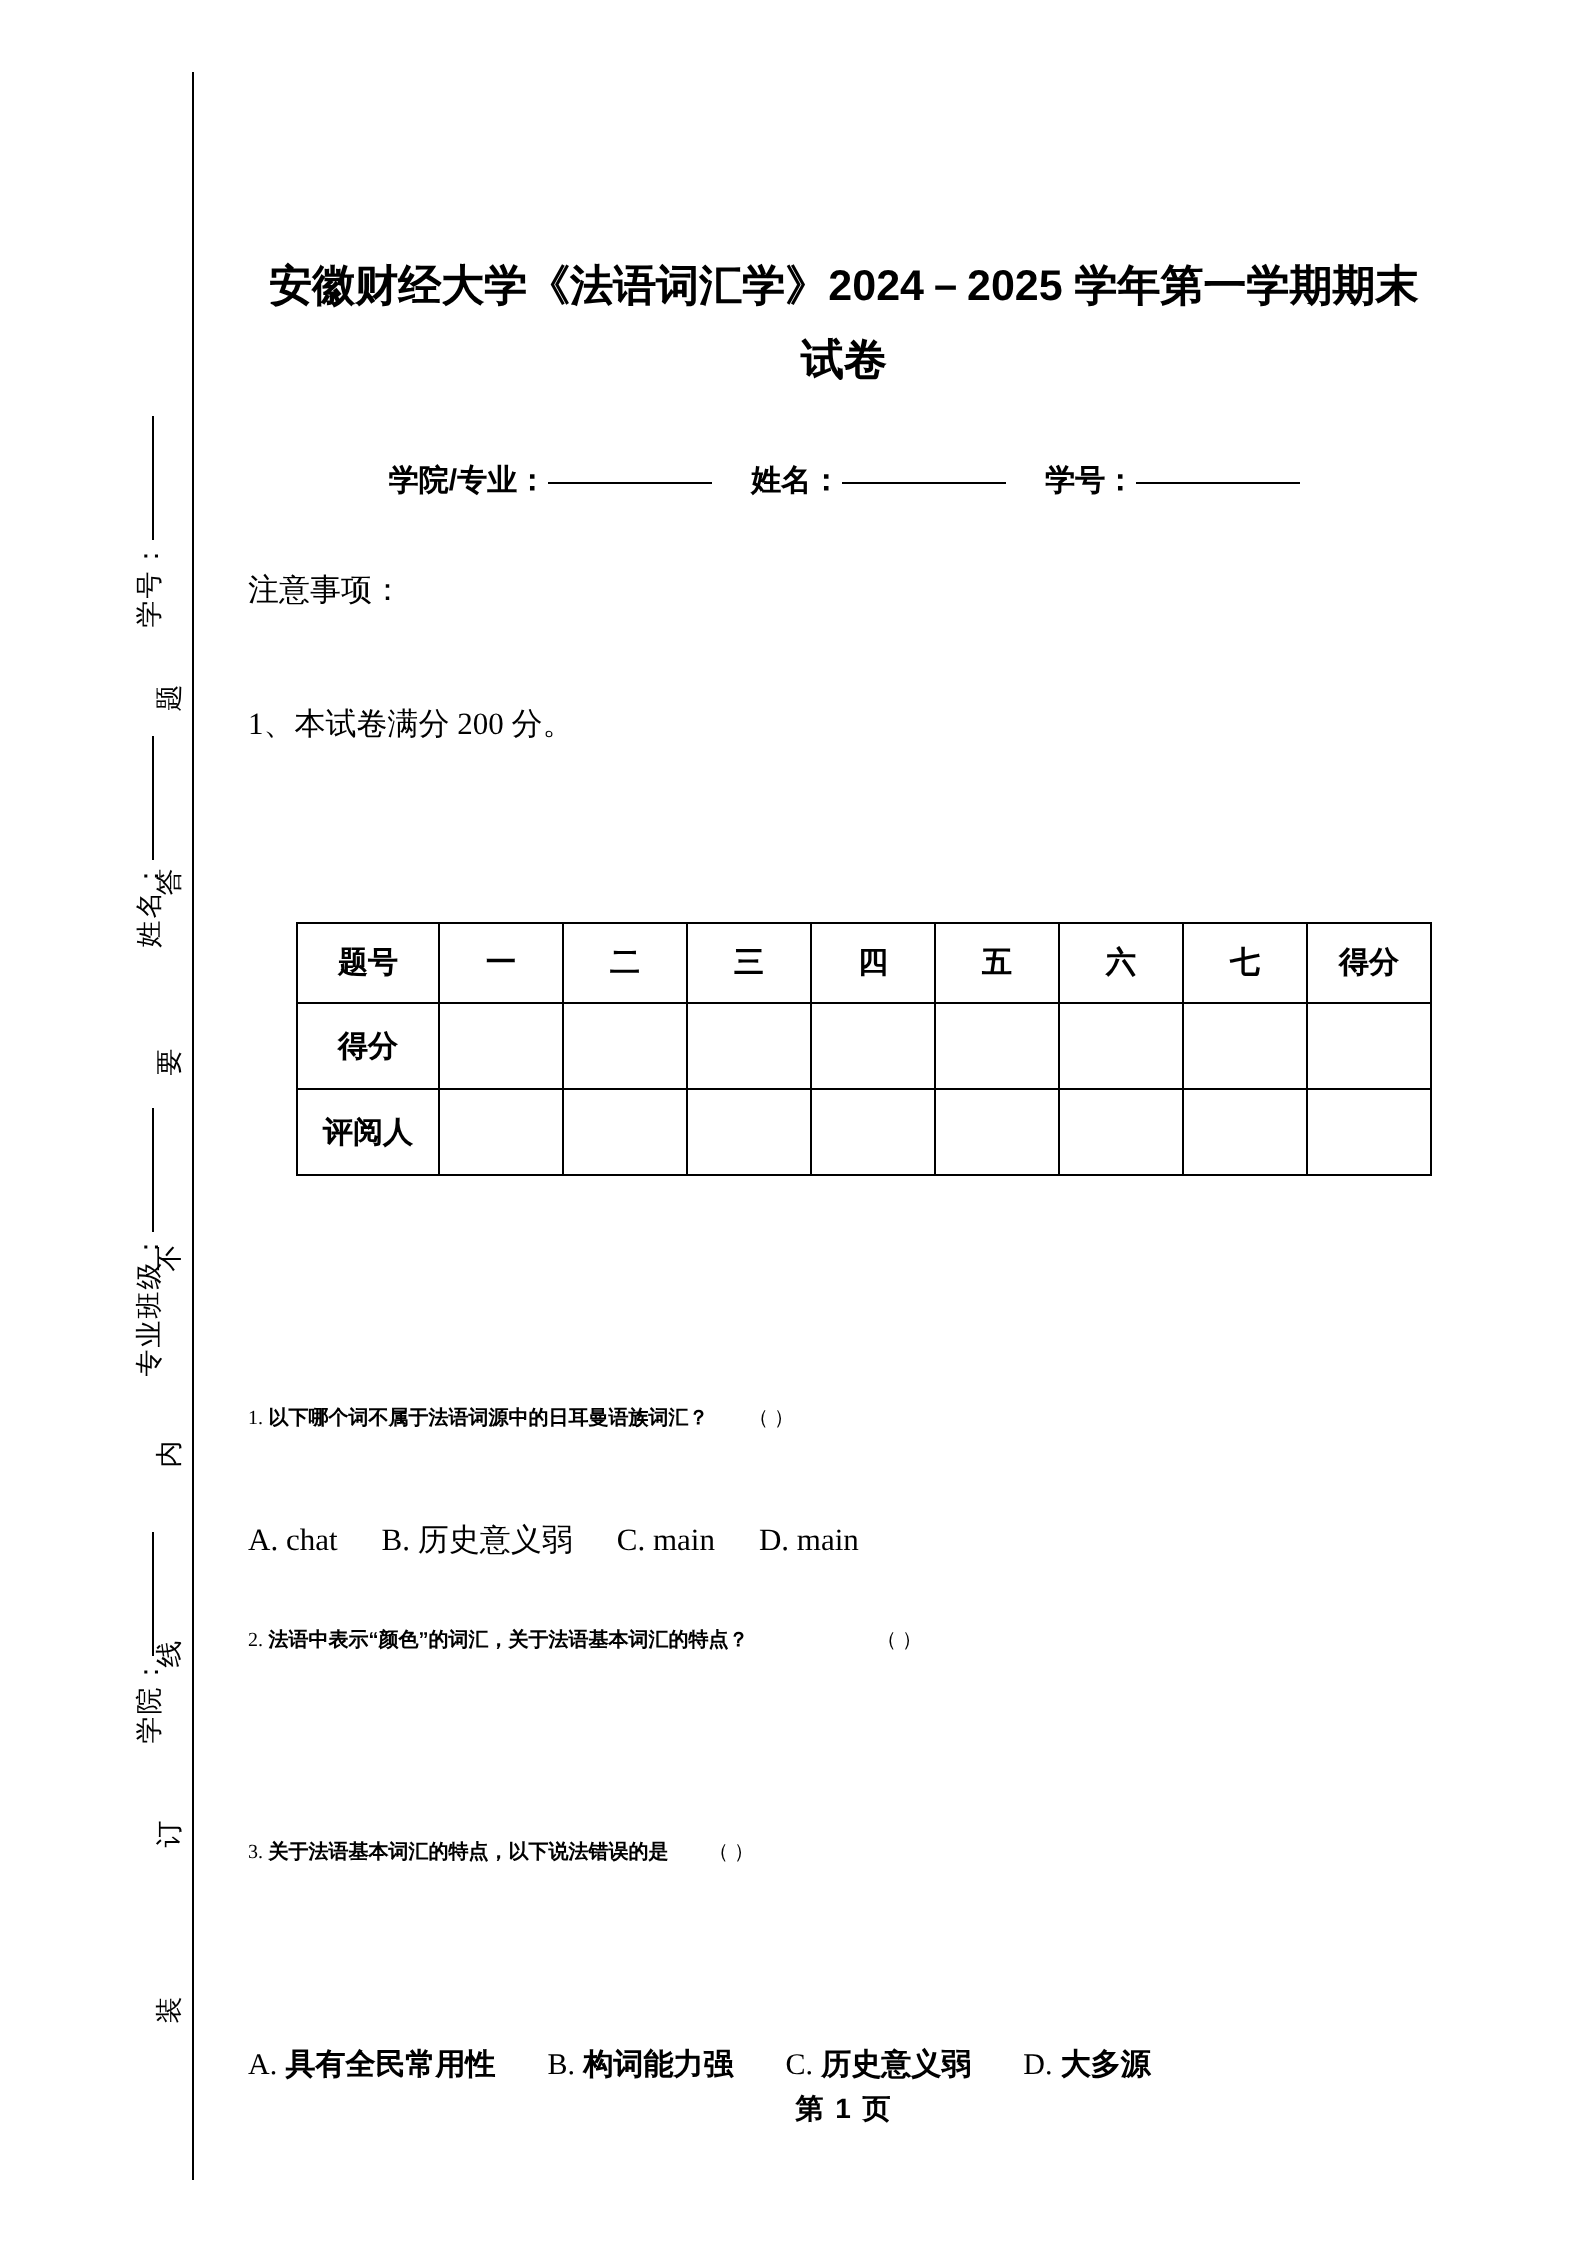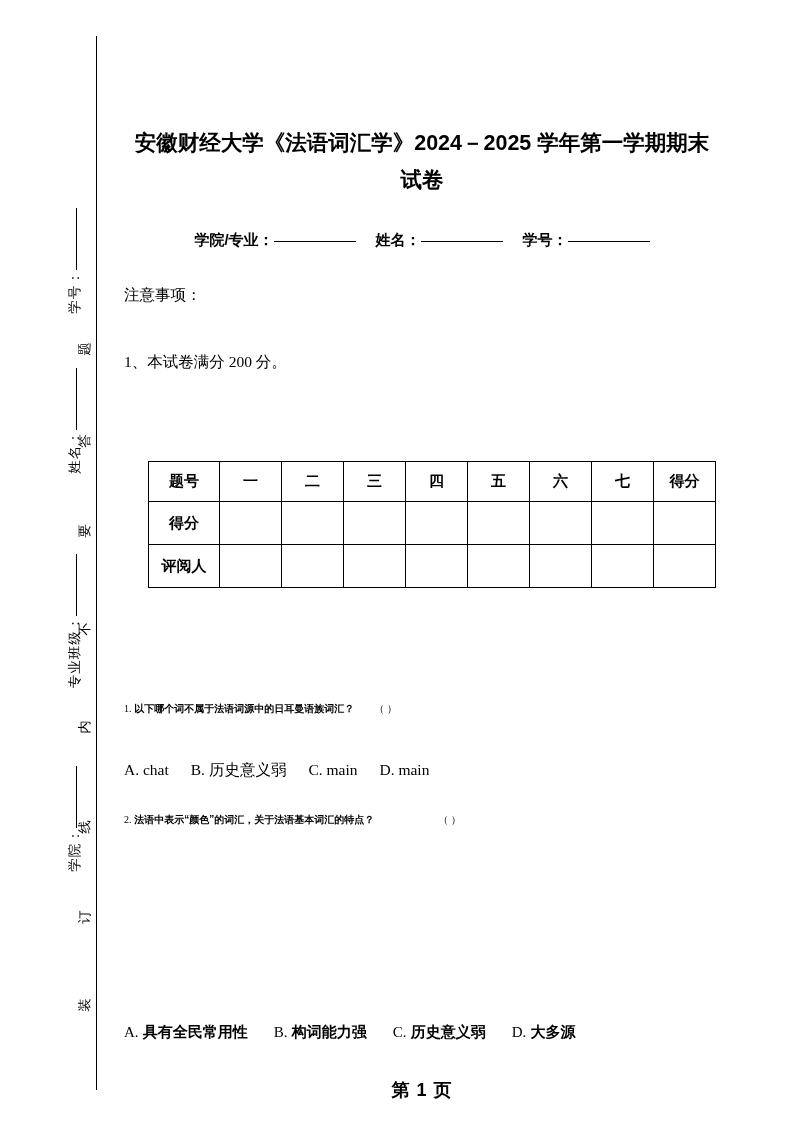--- a/index.html
+++ b/index.html
@@ -213,23 +213,22 @@
   #q3-stem .paren { margin-left: 20px; }
 
   #page-footer {
     position: absolute;
     left: 0;
     top: 1046px;
     width: 596px;
     text-align: center;
     font-family: "Liberation Sans", "DejaVu Sans", sans-serif;
     font-weight: bold;
-    font-size: 18px;
+    font-size: 14px;
     letter-spacing: 1px;
-    margin-top: 32px;
   }
 </style>
 </head>
 <body>
 
 <div id="seal-margin">
   <div id="seal-rule"></div>
 
   <div class="seal-label" style="top:252px;">
     <span>学号：</span><span class="ul"></span>
@@ -312,18 +311,22 @@
   </div>
   <div class="q-block q-opts" id="q1-opts">
     <span class="opt"><span class="letter">A.</span> <span>chat</span></span><span class="opt"><span class="letter">B.</span> <span>历史意义弱</span></span><span class="opt"><span class="letter">C.</span> <span>main</span></span><span class="opt"><span class="letter">D.</span> <span>main</span></span>
   </div>
 
   <div class="q-block q-stem" id="q2-stem">
     <span class="qnum">2.</span>
     <span>法语中表示“颜色”的词汇，关于法语基本词汇的特点？</span><span class="paren">（  ）</span>
   </div>
 
+  <div class="q-block q-stem" id="q3-stem">
+    <span class="qnum">3.</span>
+    <span>关于法语基本词汇的特点，以下说法错误的是</span><span class="paren">（  ）</span>
+  </div>
   <div class="q-block q-opts cjk" id="q3-opts">
     <span class="opt"><span class="letter">A.</span> <span>具有全民常用性</span></span><span class="opt"><span class="letter">B.</span> <span>构词能力强</span></span><span class="opt"><span class="letter">C.</span> <span>历史意义弱</span></span><span class="opt"><span class="letter">D.</span> <span>大多源</span></span>
   </div>
 
   <div id="page-footer">第 1 页</div>
 </div>
 
 </body></html>

